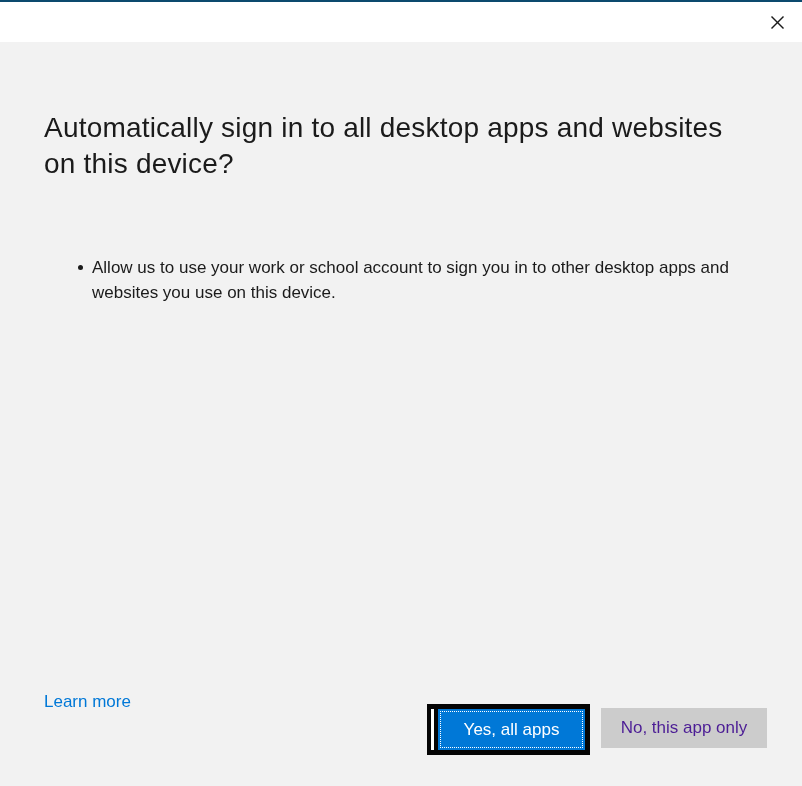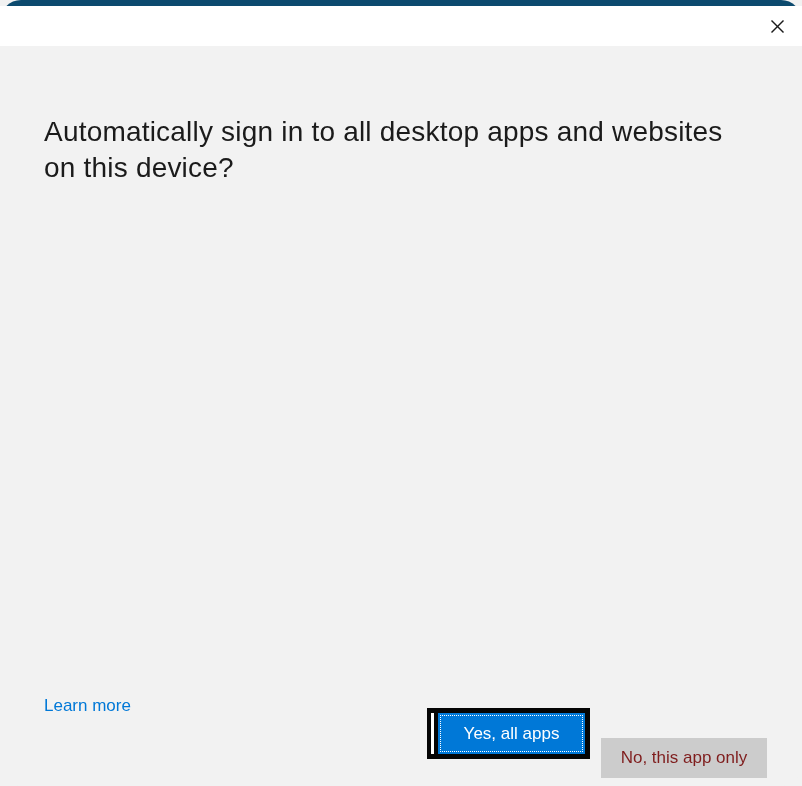--- a/index.html
+++ b/index.html
@@ -4,21 +4,21 @@
 <style>
   * { margin:0; padding:0; box-sizing:border-box; }
   html,body { width:802px; height:786px; }
   body {
     font-family: "Liberation Sans", "DejaVu Sans", sans-serif;
     color:#1b1b1b;
     background:#f2f2f2;
     position:relative;
     overflow:hidden;
   }
-  .window { position:absolute; inset:0; border-top:6px solid #0c4a6e; background:#f2f2f2;border-radius:21px; }
+  .window { position:absolute; inset:0; border-top:2px solid #0c4a6e; background:#f2f2f2; }
 
   
   .titlebar {
     position:absolute; top:0; left:0; right:0; height:40px;
     background:#ffffff;
   }
   .close-btn {
     position:absolute; top:3px; right:8px;
     width:34px; height:34px;
     background:transparent; border:none;
@@ -86,23 +86,23 @@
     background:#0078d7; color:#ffffff;
     border:none; font-family:inherit;
     font-size:17px; cursor:pointer;
     display:flex; align-items:center; justify-content:center;
   }
   .btn-yes::after {
     content:""; position:absolute; inset:2px;
     border:1px dotted #ffffff; pointer-events:none;
   }
   .btn-no {
-    position:absolute; left:601px; top:692px;
+    position:absolute; left:601px; top:666px;
     width:166px; height:40px;
-    background:#cccccc; color:#7f1d1d;
+    background:#cccccc; color:#4c1d95;
     border:none; font-family:inherit;
     font-size:17px; cursor:pointer;
     display:flex; align-items:center; justify-content:center;
   }
 </style>
 </head>
 <body>
 
 <div class="window">
 
@@ -116,20 +116,21 @@
       </span>
     </button>
   </div>
 
   <div class="content">
 
     <h1 class="page-title">Automatically sign in to all desktop apps and websites on this device?</h1>
 
 
     <ul class="bullets">
+      <li>Allow us to use your work or school account to sign you in to other desktop apps and websites you use on this device.</li>
     </ul>
 
 
     <a class="learn-more" href="#">Learn more</a>
 
     <div class="btn-yes-frame">
       <span class="focus-caret"></span>
       <button class="btn-yes">Yes, all apps</button>
     </div>
 

